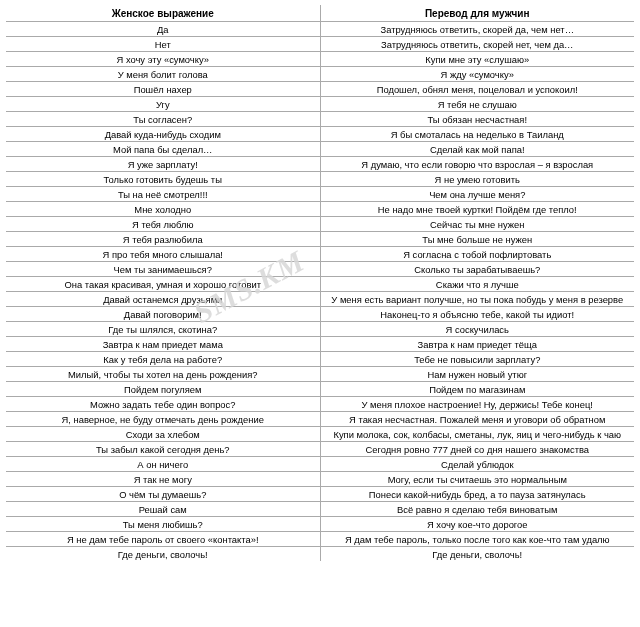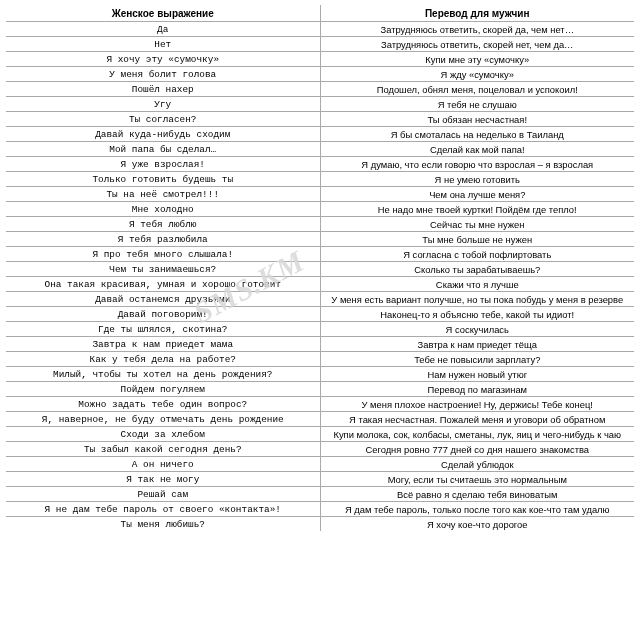--- a/index.html
+++ b/index.html
@@ -44,21 +44,21 @@
     letter-spacing: 0px;
   }
   table.phrasebook th {
     font-weight: bold;
     font-size: 10px;
     height: 14px;
     border-top: none;
   }
   table.phrasebook tr:first-child th:first-child { border-left: none; }
   table.phrasebook tr:first-child th:last-child { border-right: none; }
-  table.phrasebook tr td:first-child { border-left: none; font-family: Liberation Mono, monospace; }
+  table.phrasebook tr td:first-child { border-left: none; }
   table.phrasebook tr td:last-child { border-right: none; }
   table.phrasebook tr:last-child td { border-bottom: none; }
 
   .watermark {
     position: absolute;
     left: 188px;
     top: 300px;
     font-family: "Liberation Serif", serif;
     font-size: 30px;
     font-style: italic;
@@ -92,21 +92,21 @@
         <tr>
           <td>Да</td>
           <td>Затрудняюсь ответить, скорей да, чем нет…</td>
         </tr>
         <tr>
           <td>Нет</td>
           <td>Затрудняюсь ответить, скорей нет, чем да…</td>
         </tr>
         <tr>
           <td>Я хочу эту «сумочку»</td>
-          <td>Купи мне эту «сумочку»</td>
+          <td>Купи мне эту «слушаю»</td>
         </tr>
         <tr>
           <td>У меня болит голова</td>
           <td>Я жду «сумочку»</td>
         </tr>
         <tr>
           <td>Пошёл нахер</td>
           <td>Подошел, обнял меня, поцеловал и успокоил!</td>
         </tr>
         <tr>
@@ -119,21 +119,21 @@
         </tr>
         <tr>
           <td>Давай куда-нибудь сходим</td>
           <td>Я бы смоталась на неделько в Таиланд</td>
         </tr>
         <tr>
           <td>Мой папа бы сделал…</td>
           <td>Сделай как мой папа!</td>
         </tr>
         <tr>
-          <td>Я уже взрослая!</td>
+          <td>Я уже зарплату!</td>
           <td>Я думаю, что если говорю что взрослая – я взрослая</td>
         </tr>
         <tr>
           <td>Только готовить будешь ты</td>
           <td>Я не умею готовить</td>
         </tr>
         <tr>
           <td>Ты на неё смотрел!!!</td>
           <td>Чем она лучше меня?</td>
         </tr>
@@ -180,21 +180,21 @@
         <tr>
           <td>Как у тебя дела на работе?</td>
           <td>Тебе не повысили зарплату?</td>
         </tr>
         <tr>
           <td>Милый, чтобы ты хотел на день рождения?</td>
           <td>Нам нужен новый утюг</td>
         </tr>
         <tr>
           <td>Пойдем погуляем</td>
-          <td>Перевод по магазинам</td>
+          <td>Пойдем по магазинам</td>
         </tr>
         <tr>
           <td>Можно задать тебе один вопрос?</td>
           <td>У меня плохое настроение! Ну, держись! Тебе конец!</td>
         </tr>
         <tr>
           <td>Я, наверное, не буду отмечать день рождение</td>
           <td>Я такая несчастная. Пожалей меня и уговори об обратном</td>
         </tr>
         <tr>
@@ -207,28 +207,36 @@
         </tr>
         <tr>
           <td>А он ничего</td>
           <td>Сделай ублюдок</td>
         </tr>
         <tr>
           <td>Я так не могу</td>
           <td>Могу, если ты считаешь это нормальным</td>
         </tr>
         <tr>
+          <td>О чём ты думаешь?</td>
+          <td>Понеси какой-нибудь бред, а то пауза затянулась</td>
+        </tr>
+        <tr>
           <td>Решай сам</td>
           <td>Всё равно я сделаю тебя виноватым</td>
         </tr>
         <tr>
+          <td>Ты меня любишь?</td>
+          <td>Я хочу кое-что дорогое</td>
+        </tr>
+        <tr>
           <td>Я не дам тебе пароль от своего «контакта»!</td>
           <td>Я дам тебе пароль, только после того как кое-что там удалю</td>
         </tr>
         <tr>
-          <td>Ты меня любишь?</td>
-          <td>Я хочу кое-что дорогое</td>
+          <td>Где деньги, сволочь!</td>
+          <td>Где деньги, сволочь!</td>
         </tr>
       </tbody>
   </table>
 
   <div class="watermark">SMS.KM</div>
 </div>
 
 </body></html>

